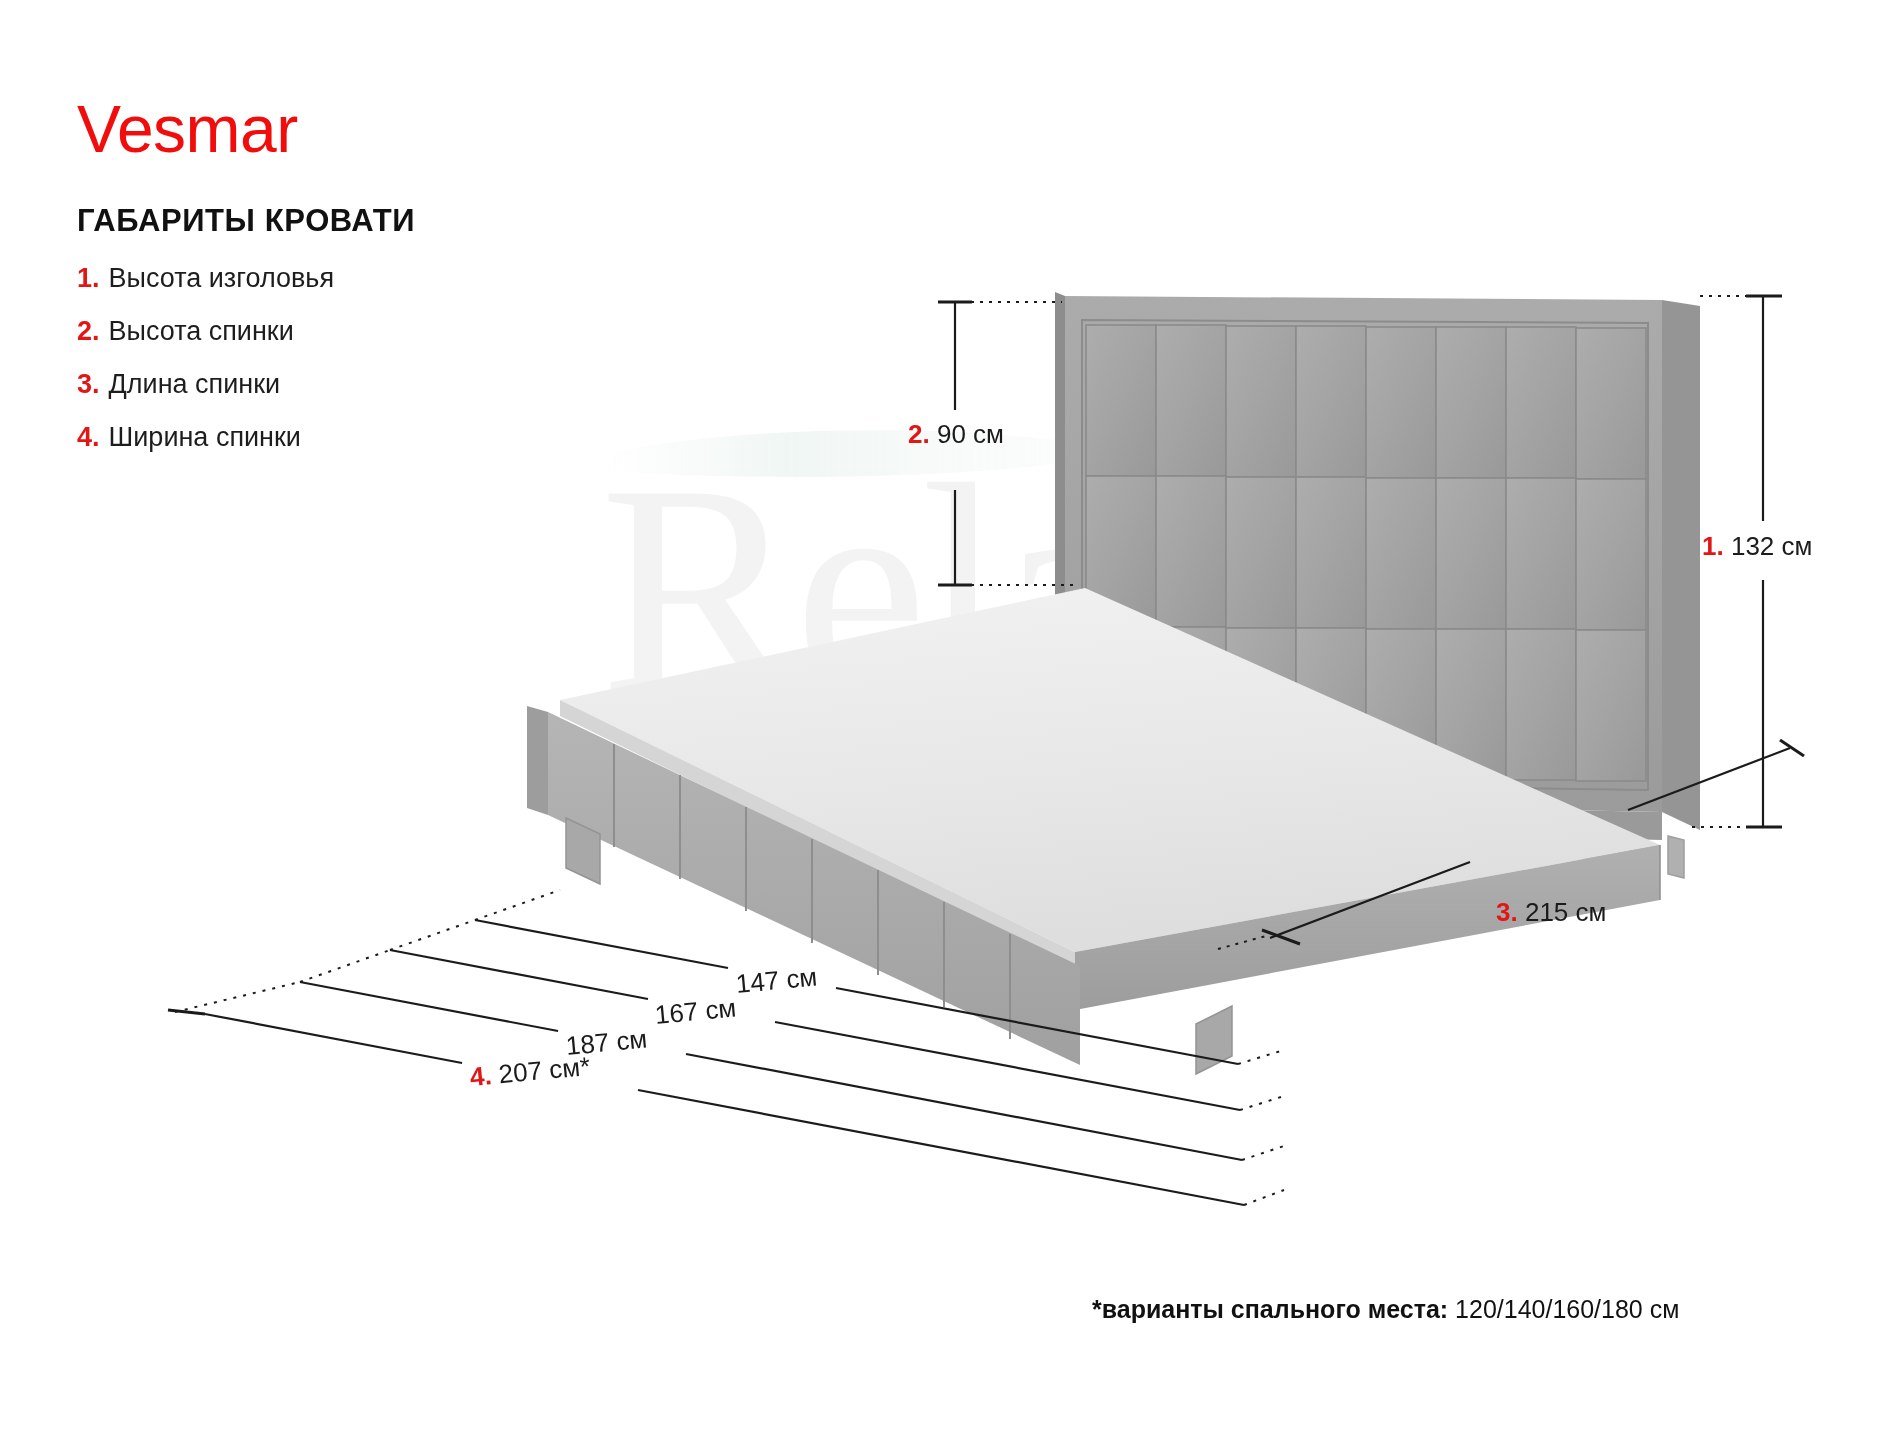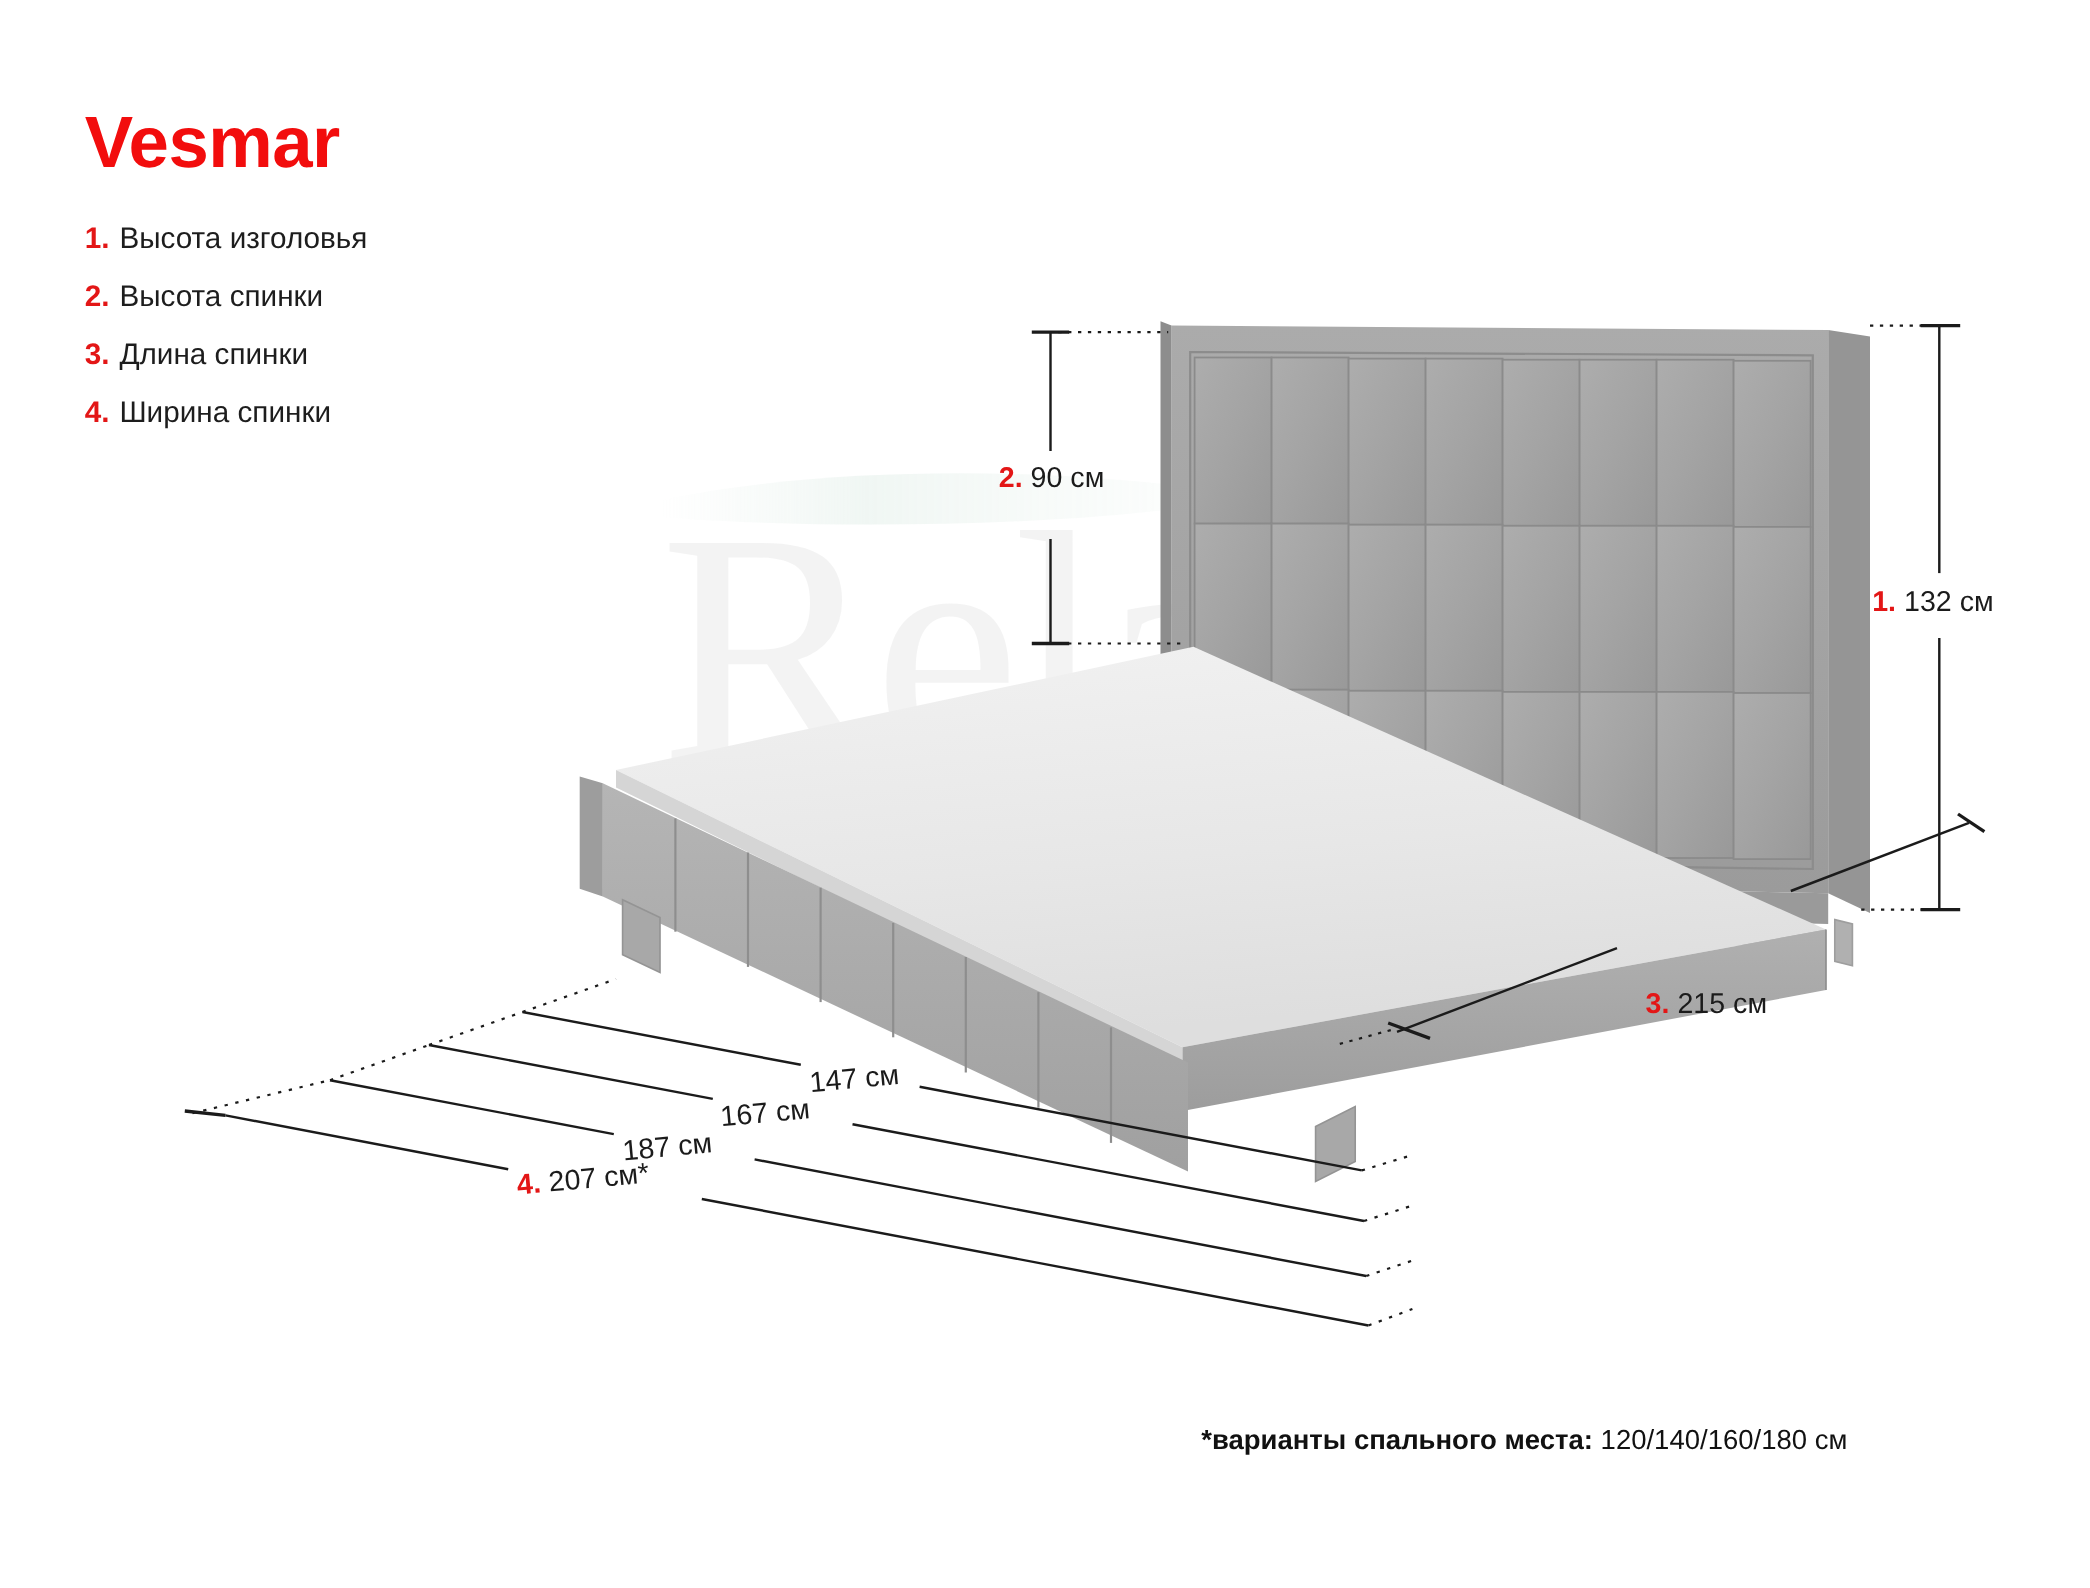--- a/index.html
+++ b/index.html
@@ -10,21 +10,21 @@
   }
   .stage{position:absolute;left:0;top:0;width:1900px;height:1444px;}
 
   
   .info{position:absolute;left:77px;top:96px;width:620px;}
   .kicker{
     font-size:46px;letter-spacing:.5px;font-weight:400;color:#ee1c1c;
     line-height:1.05;margin:0 0 6px 0;
   }
   .brand{
-    font-size:66px;font-weight:700;color:#f20d0d;line-height:1.02;
+    font-size:66px;font-weight:400;color:#f20d0d;line-height:1.02;
     margin:0 0 40px 0;letter-spacing:-.5px;
   }
   .section-title{
     font-size:31px;font-weight:700;color:#111;letter-spacing:.6px;
     margin:0 0 26px 0;
   }
   .legend{list-style:none;margin:0;padding:0;}
   .legend li{
     display:flex;align-items:baseline;gap:9px;
     font-size:27px;color:#1d1d1d;line-height:1;margin-bottom:26px;
@@ -224,20 +224,21 @@
         <path d="M1242 1160 L1284 1146" stroke-dasharray="3 7" stroke-width="2"></path>
         <path d="M1240 1110 L1284 1096" stroke-dasharray="3 7" stroke-width="2"></path>
         <path d="M1238 1064 L1284 1050" stroke-dasharray="3 7" stroke-width="2"></path>
         <path d="M1160 1120 L1218 1030" stroke-dasharray="3 7" stroke-width="2" opacity="0"></path>
       </g>
     </g>
   </svg>
 
   <div class="info">
     <div class="brand">Vesmar</div>
+    <div class="section-title">ГАБАРИТЫ КРОВАТИ</div>
     <ul class="legend">
       <li>
         <span class="num">1.</span>
         <span>Высота изголовья</span>
       </li>
       <li>
         <span class="num">2.</span>
         <span>Высота спинки</span>
       </li>
       <li>

